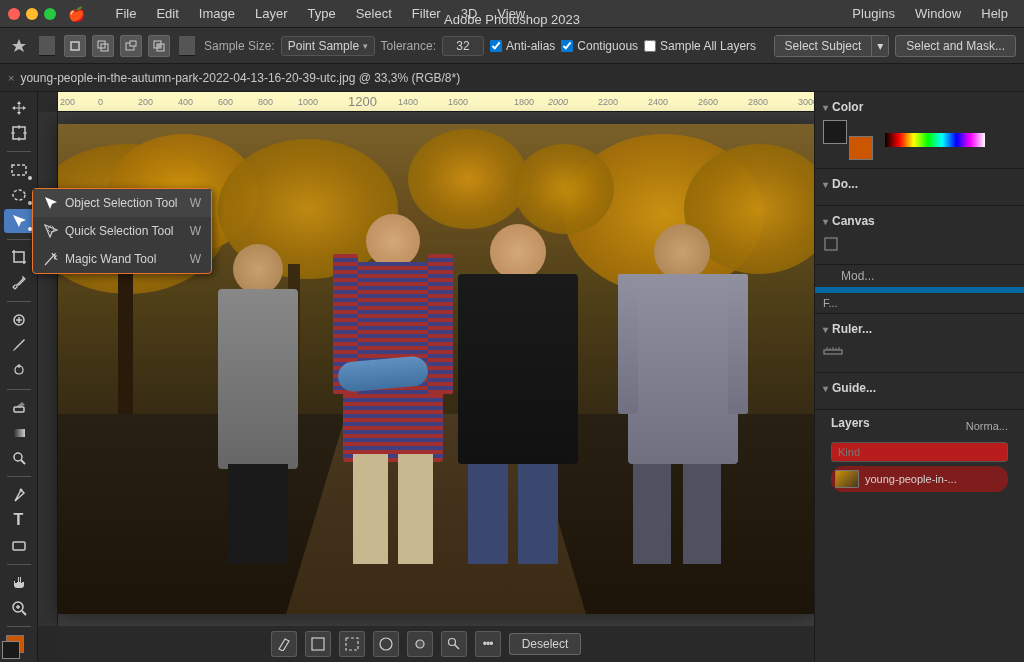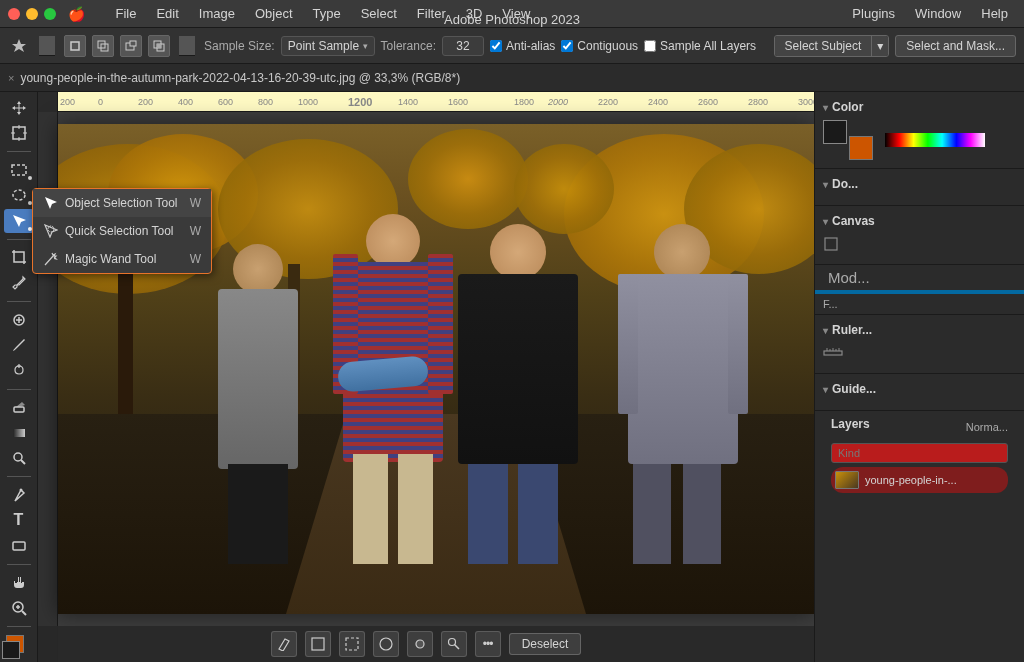--- a/index.html
+++ b/index.html
@@ -444,21 +444,21 @@
   <div class="traffic-lights">
     <div class="traffic-light tl-red"></div>
     <div class="traffic-light tl-yellow"></div>
     <div class="traffic-light tl-green"></div>
   </div>
   <span class="apple-logo">🍎</span>
   <span class="app-name"></span>
   <span class="menu-item">File</span>
   <span class="menu-item">Edit</span>
   <span class="menu-item">Image</span>
-  <span class="menu-item">Object</span>
+  <span class="menu-item">Layer</span>
   <span class="menu-item">Type</span>
   <span class="menu-item">Select</span>
   <span class="menu-item">Filter</span>
   <span class="menu-item">3D</span>
   <span class="menu-item">View</span>
   <div class="title-bar-center">Adobe Photoshop 2023</div>
   <div style="flex:1"></div>
   <span class="menu-item">Plugins</span>
   <span class="menu-item">Window</span>
   <span class="menu-item">Help</span>
@@ -683,21 +683,21 @@
   <div class="canvas-area">
 
     <div class="ruler-bar" style="position:absolute;top:0;left:20px;right:0;height:20px;background:#fef9c3;border-bottom:1px solid #1a1a1a;overflow:hidden;">
       <span style="position:absolute;left:2px;font-size:9px;color:#888;">200</span>
       <span style="position:absolute;left:40px;font-size:9px;color:#888;">0</span>
       <span style="position:absolute;left:80px;font-size:9px;color:#888;">200</span>
       <span style="position:absolute;left:120px;font-size:9px;color:#888;">400</span>
       <span style="position:absolute;left:160px;font-size:9px;color:#888;">600</span>
       <span style="position:absolute;left:200px;font-size:9px;color:#888;">800</span>
       <span style="position:absolute;left:240px;font-size:9px;color:#888;">1000</span>
-      <span style="position:absolute;left:290px;font-size:11px;color:#888;font-weight:bold;">1200</span>
+      <span style="position:absolute;left:290px;font-size:13px;color:#888;">1200</span>
       <span style="position:absolute;left:340px;font-size:9px;color:#888;">1400</span>
       <span style="position:absolute;left:390px;font-size:9px;color:#888;">1600</span>
       <span style="position:absolute;left:456px;font-size:9px;color:#888;">1800</span>
       <span style="position:absolute;left:490px;font-size:9px;color:#888;font-style:italic;">2000</span>
       <span style="position:absolute;left:540px;font-size:9px;color:#888;">2200</span>
       <span style="position:absolute;left:590px;font-size:9px;color:#888;">2400</span>
       <span style="position:absolute;left:640px;font-size:9px;color:#888;">2600</span>
       <span style="position:absolute;left:690px;font-size:9px;color:#888;">2800</span>
       <span style="position:absolute;left:740px;font-size:9px;color:#888;">3000</span>
     </div>
@@ -832,21 +832,21 @@
         <span class="arrow">▾</span>
         <span>Canvas</span>
       </div>
       <div style="font-size:11px;color:#aaa;padding:2px 0;">
         <svg width="16" height="16" viewBox="0 0 16 16">
             <rect x="2" y="2" width="12" height="12" fill="none" stroke="#888" stroke-width="1.2"></rect>
           </svg>
       </div>
     </div>
 
-    <div style="padding:4px 13px;font-size:15px;color:#aaa;border-bottom:4px solid #0369a1;">
+    <div style="padding:4px 26px;font-size:12px;color:#aaa;border-bottom:6px solid #0369a1;">
       <span>Mod...</span>
     </div>
 
     <div style="padding:4px 8px;font-size:11px;color:#aaa;border-bottom:1px solid #1a1a1a;">
       <span>F...</span>
     </div>
 
     <div class="panel-section">
       <div class="panel-section-header">
         <span class="arrow">▾</span>

